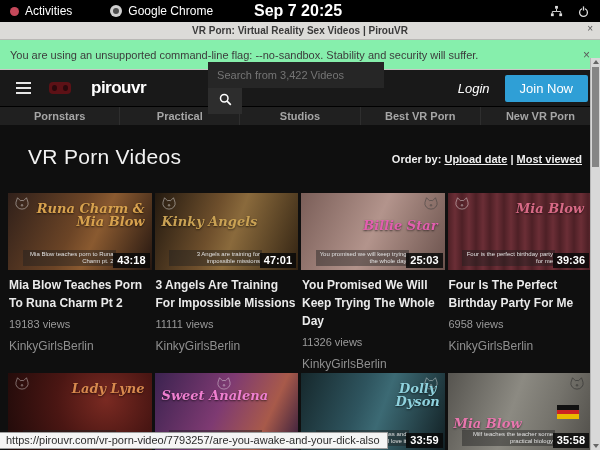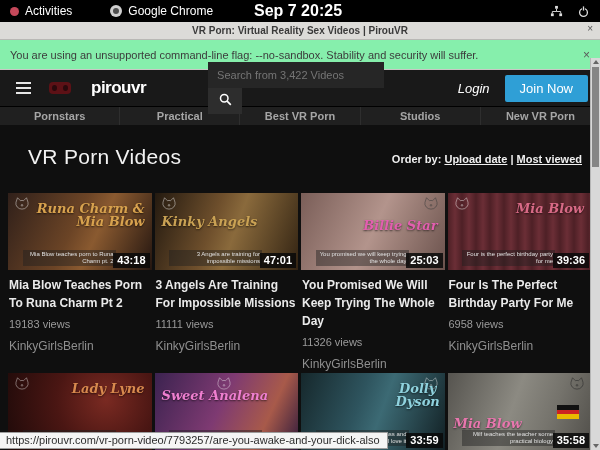--- a/index.html
+++ b/index.html
@@ -161,22 +161,22 @@
   </span>
   <span class="hdr-right">
     <span class="login">Login</span>
     <button class="join">Join Now</button>
   </span>
 </div>
 
 <div class="nav">
   <span class="nav-item">Pornstars</span>
   <span class="nav-item">Practical</span>
+  <span class="nav-item">Studios</span>
   <span class="nav-item">Best VR Porn</span>
-  <span class="nav-item">Studios</span>
   <span class="nav-item">New VR Porn</span>
 </div>
 
 <div class="title-row">
   <h1 class="page-title">VR Porn Videos</h1>
   <span class="orderby">
     <span>Order by:</span>
     <a>Upload date</a>
     <span class="sep">|</span>
     <a>Most viewed</a>

